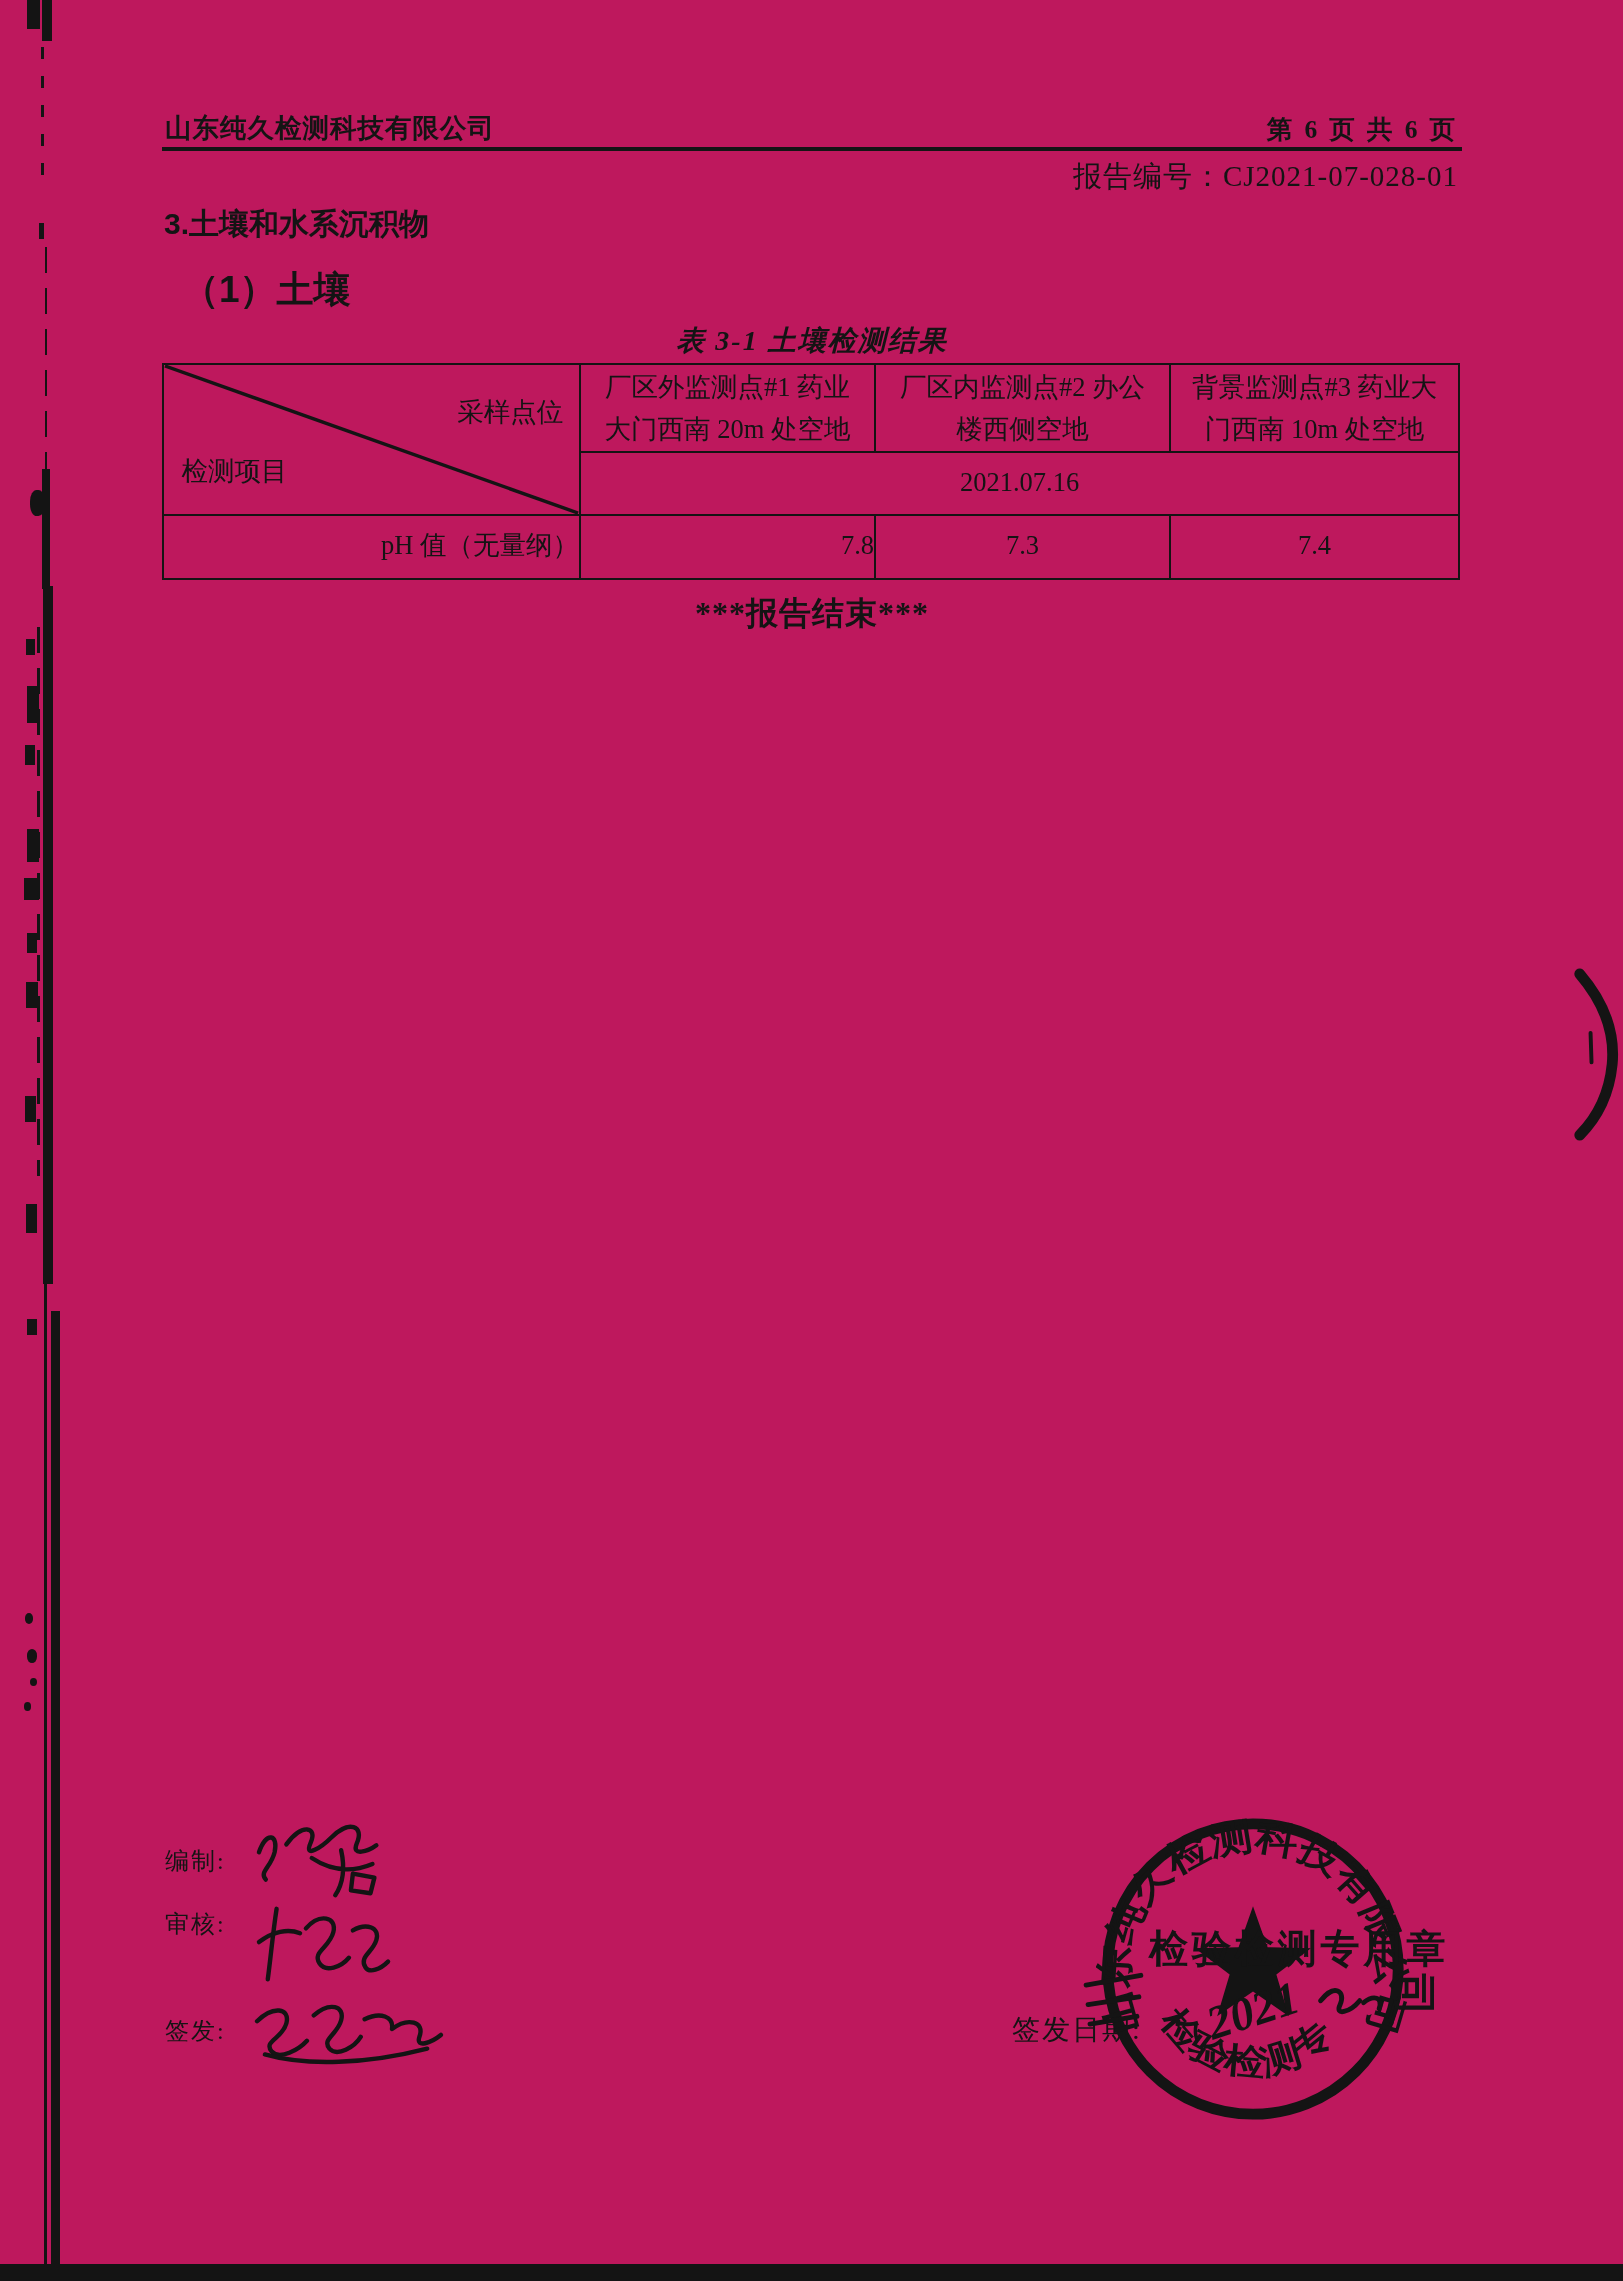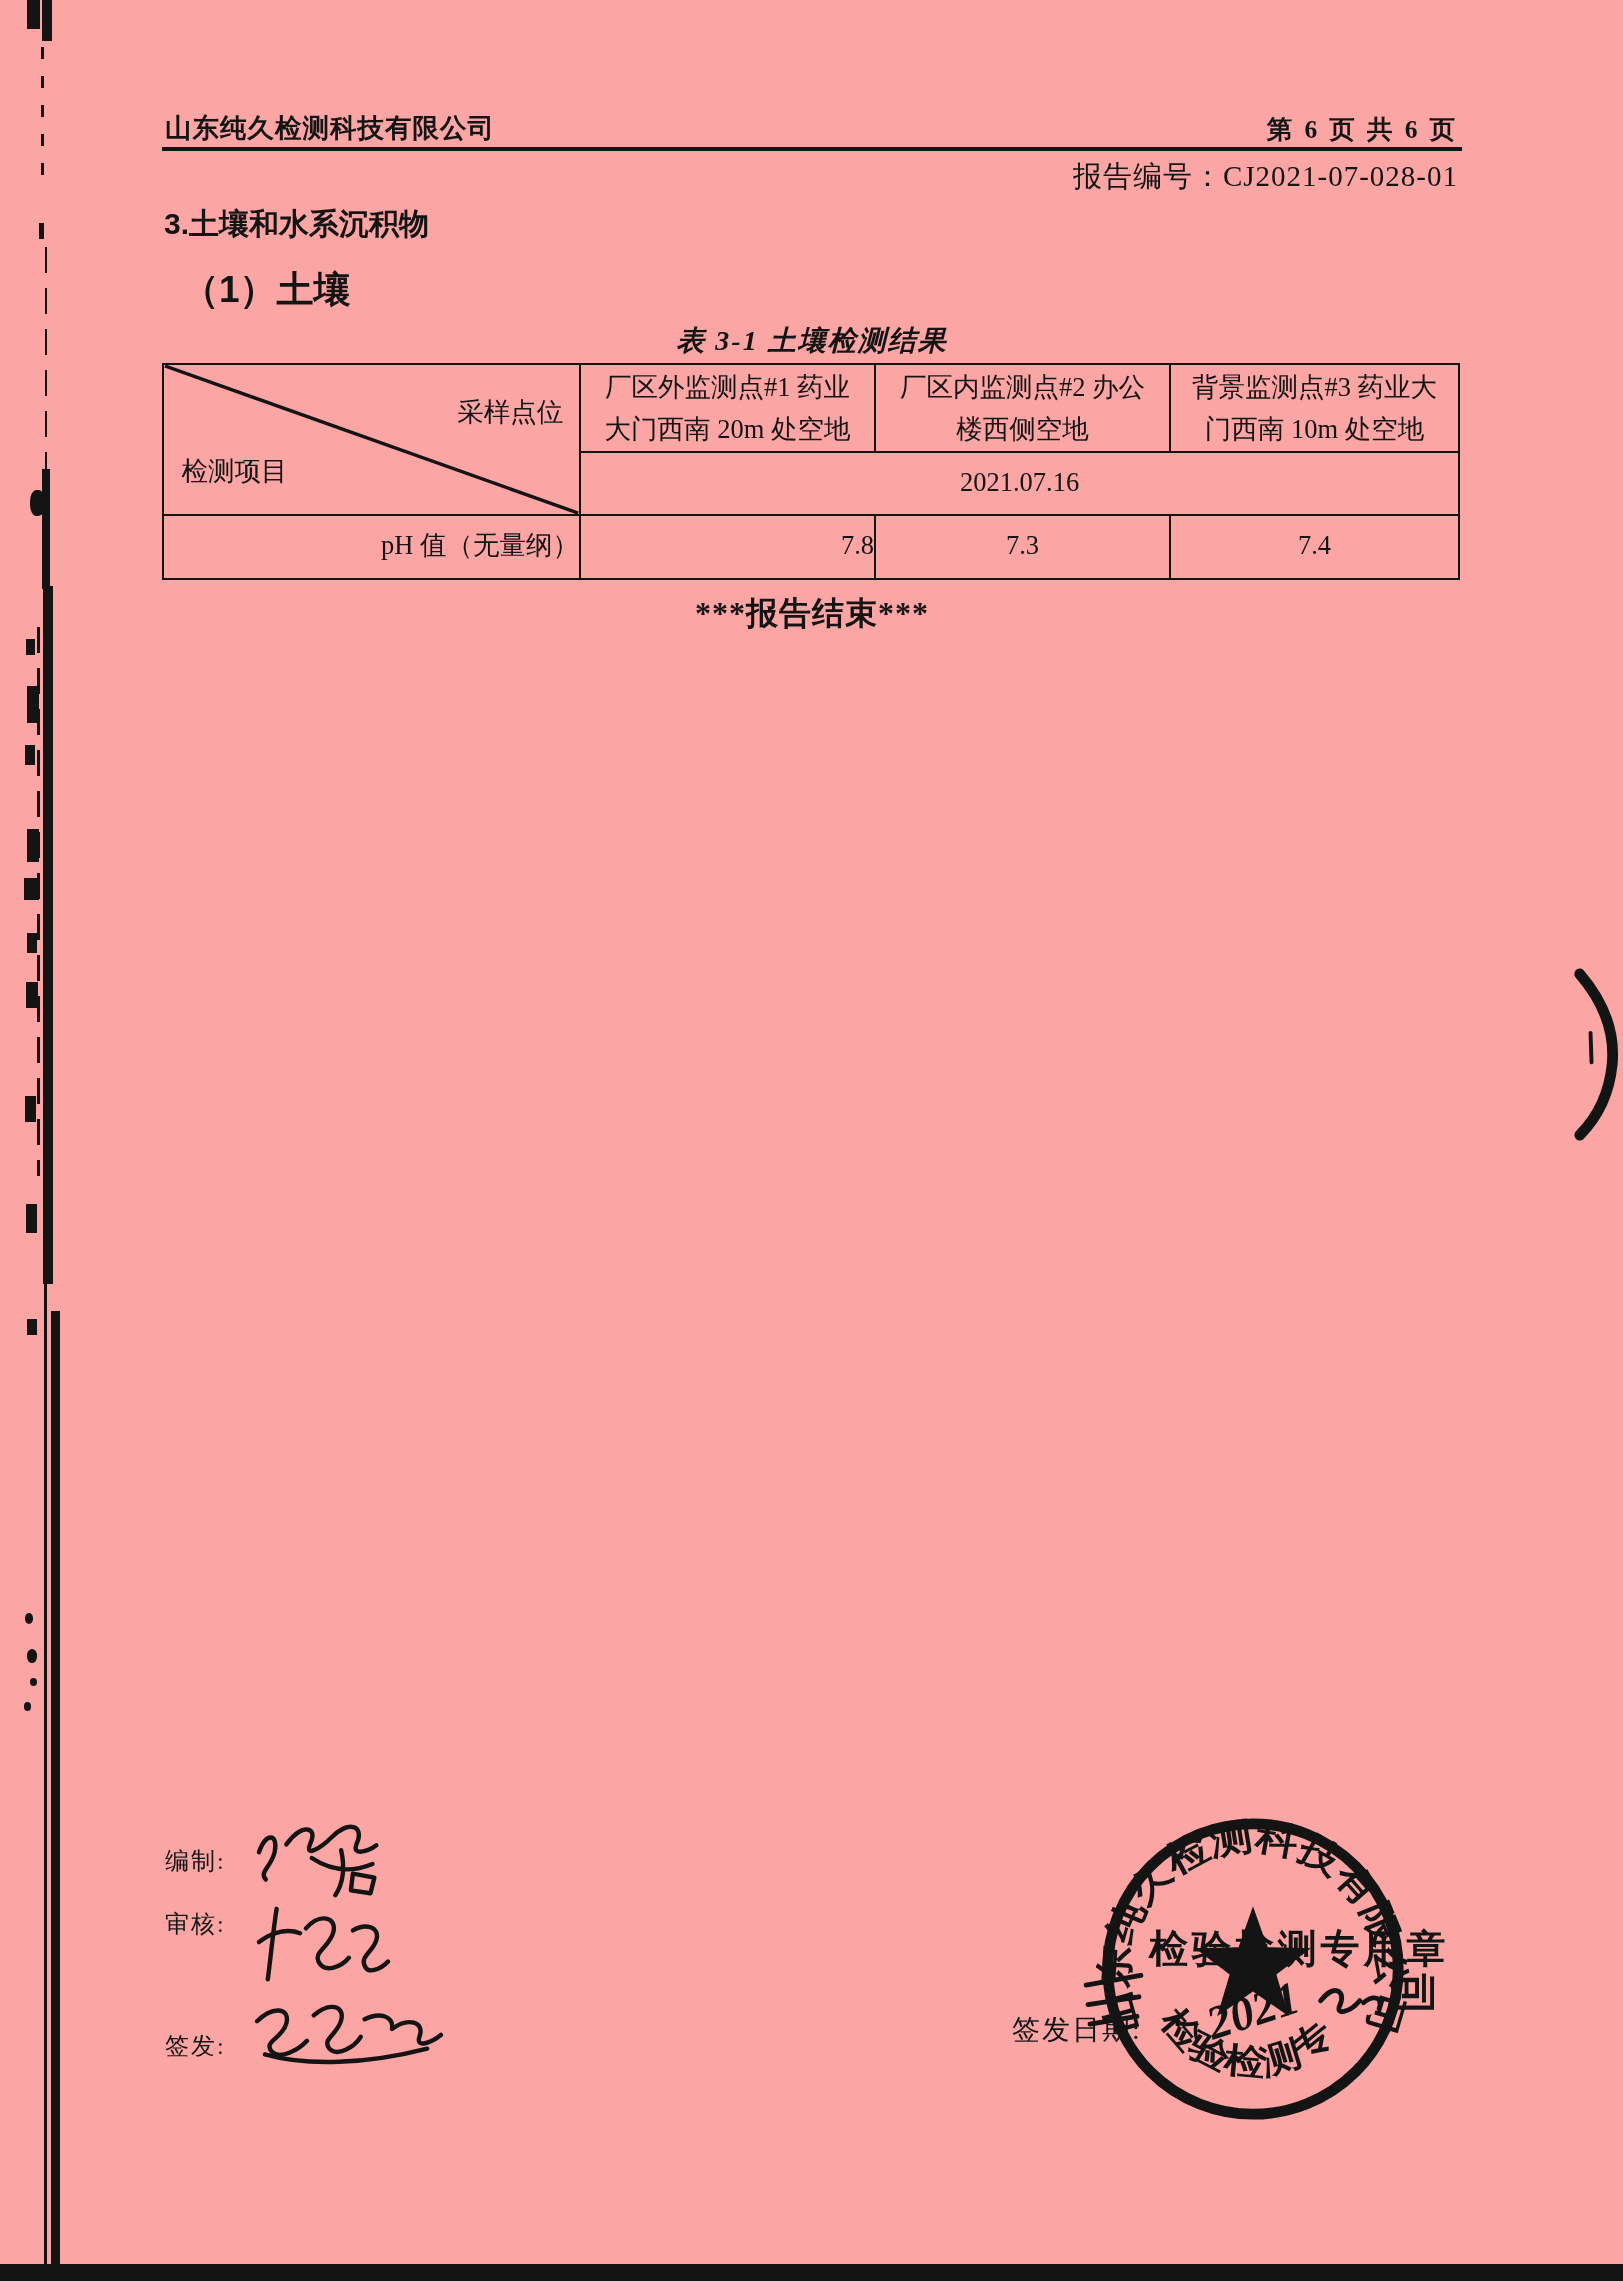--- a/index.html
+++ b/index.html
@@ -1,17 +1,17 @@
 <!DOCTYPE html>
 <html><head>
 <meta charset="utf-8">
 <style>
   html,body { margin:0; padding:0; background:#888; }
   .page {
-    position:relative; width:1623px; height:2282px; background:#fca5a5;
+    position:relative; width:1623px; height:2282px; background:#be185d;
     font-family:"Liberation Serif","DejaVu Serif",serif; color:#141414;
     overflow:hidden; margin:0 auto;
   }
   .abs { position:absolute; }
   
   .hdr-company { left:165px; top:110px; font-family:"Liberation Sans","DejaVu Sans",sans-serif;
     font-weight:bold; font-size:26.5px; letter-spacing:1px; }
   .hdr-page { top:112px; right:165px; font-size:25.5px; font-weight:bold; letter-spacing:2.9px; }
   .hdr-rule { left:162px; top:147px; width:1300px; height:3.9px; background:#141414; }
   .hdr-repno { top:157px; right:165px; font-size:29px; letter-spacing:1px; }
@@ -42,21 +42,21 @@
   .val { border-top:2.9px solid #141414; border-right:2px solid #141414; text-align:center; line-height:59px; }
   .val.v1 { grid-area:3/2/4/3;text-align:right; }
   .val.v2 { grid-area:3/3/4/4; }
   .val.v3 { grid-area:3/4/4/5; border-right:none; }
   .report-end { left:162px; top:592px; width:1300px; text-align:center;
     font-weight:bold; font-size:32px; letter-spacing:1px; }
   
   .sig-label { font-size:24px; letter-spacing:2px; }
   .lab-prep { left:165px; top:1845px; }
   .lab-rev  { left:165px; top:1908px; }
-  .lab-iss  { left:165px; top:2015px;margin-top:15px; }
+  .lab-iss  { left:165px; top:2015px; }
   .lab-date { left:1012px; top:2011px; font-size:28px; }
   .sig-svg path { fill:none; stroke:#141414; stroke-width:4.5; stroke-linecap:round; stroke-linejoin:round; }
   
   .stamp { left:1096px; top:1812px; width:314px; height:314px; }
   .stamp-overlay { left:1149px; top:1922px; font-size:39px; font-weight:bold;
     letter-spacing:3.9px; white-space:nowrap; }
   .stamp-side { left:1392px; top:1966px; font-size:43px; font-weight:bold; transform:rotate(90deg); }
   .hand-date text { font-family:"Liberation Serif",serif; font-style:italic; font-weight:bold; }
   .hand-date path { fill:none; stroke:#141414; stroke-width:5; stroke-linecap:round; }
   

